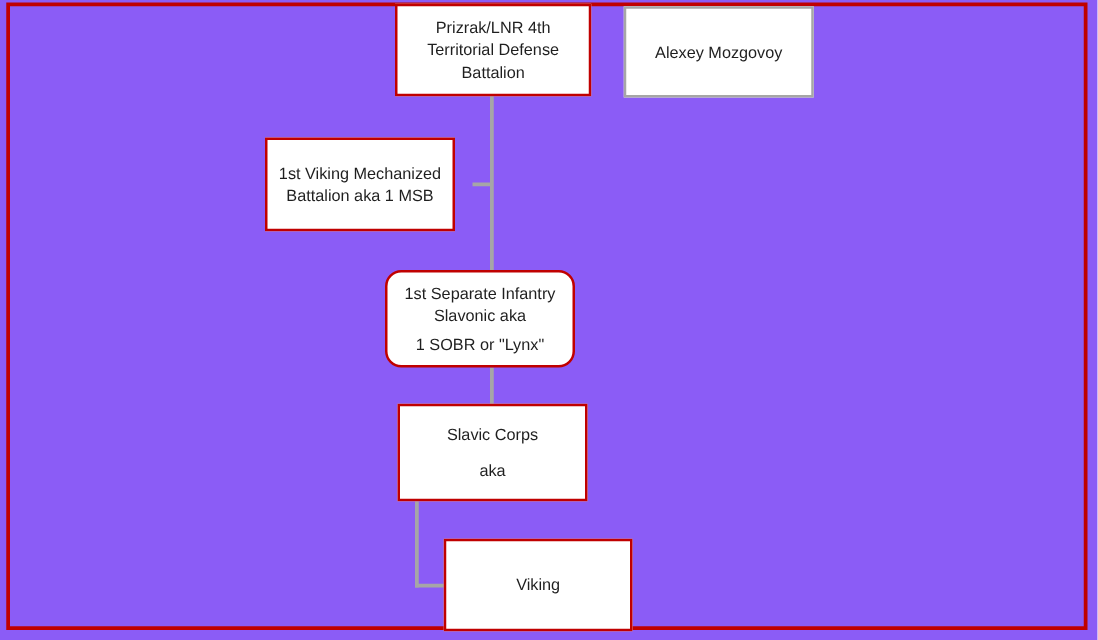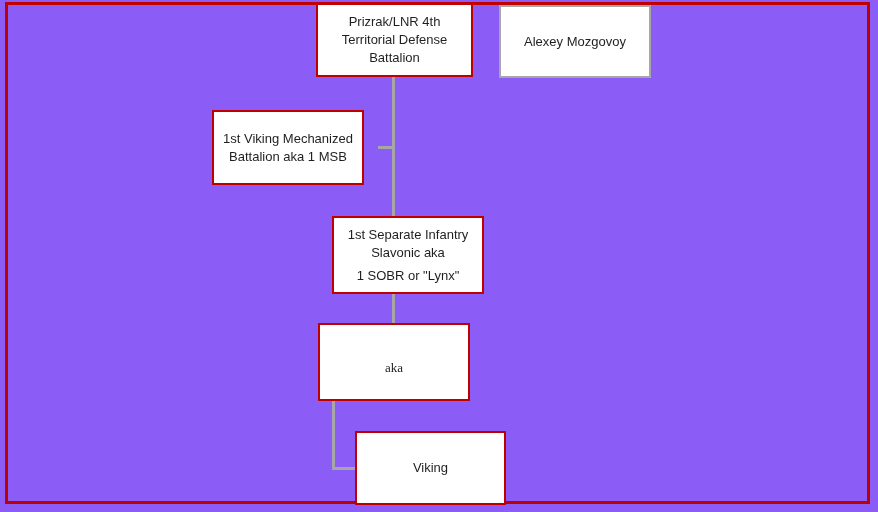--- a/index.html
+++ b/index.html
@@ -34,26 +34,26 @@
     align-items: center;
     text-align: center;
     font-size: 13px;
     line-height: 18px;
     color: #1f1f1f;
   }
   .node.red  { border: 2.5px solid #c00000; }
   .node.gray { border: 2px solid #a6a6a6; }
   .node .line { width: 100%; }
   .node .line.gap-sm { margin-top: 5px; }
-  .node .line.gap-md { margin-top: 11px; font-family: Liberation Serif, serif; }
+  .node .line.gap-md { margin-top: 11px; }
 
   .node-prizrak   { left: 316px; top: 3px;   width: 157px; height: 74px; }
   .node-commander { left: 499px; top: 5px;   width: 152px; height: 73px; }
   .node-viking    { left: 212px; top: 110px; width: 152px; height: 75px; }
-  .node-infantry  { left: 332px; top: 216px; width: 152px; height: 78px; }
+  .node-infantry  { left: 308px; top: 216px; width: 152px; height: 78px; border-radius: 13px; }
   .node-slavic    { left: 318px; top: 323px; width: 152px; height: 78px; }
   .node-rusich    { left: 355px; top: 431px; width: 151px; height: 74px; }
 
   .connector {
     position: absolute;
     background: #a6a6a6;
   }
   .conn-prizrak-infantry { left: 392px; top: 77px;  width: 3px;  height: 139px; }
   .conn-branch-viking    { left: 378px; top: 146px; width: 16px; height: 3px; }
   .conn-infantry-slavic  { left: 392px; top: 294px; width: 3px;  height: 29px; }
@@ -88,20 +88,21 @@
     <div class="line">Battalion aka 1 MSB</div>
   </div>
 
   <div class="node red node-infantry">
     <div class="line">1st Separate Infantry</div>
     <div class="line">Slavonic aka</div>
     <div class="line gap-sm">1 SOBR or "Lynx"</div>
   </div>
 
   <div class="node red node-slavic">
+    <div class="line">Slavic Corps</div>
     <div class="line gap-md">aka</div>
   </div>
 
   <div class="node red node-rusich">
     <div class="line">Viking</div>
   </div>
 
 </div>
 
 </body></html>

